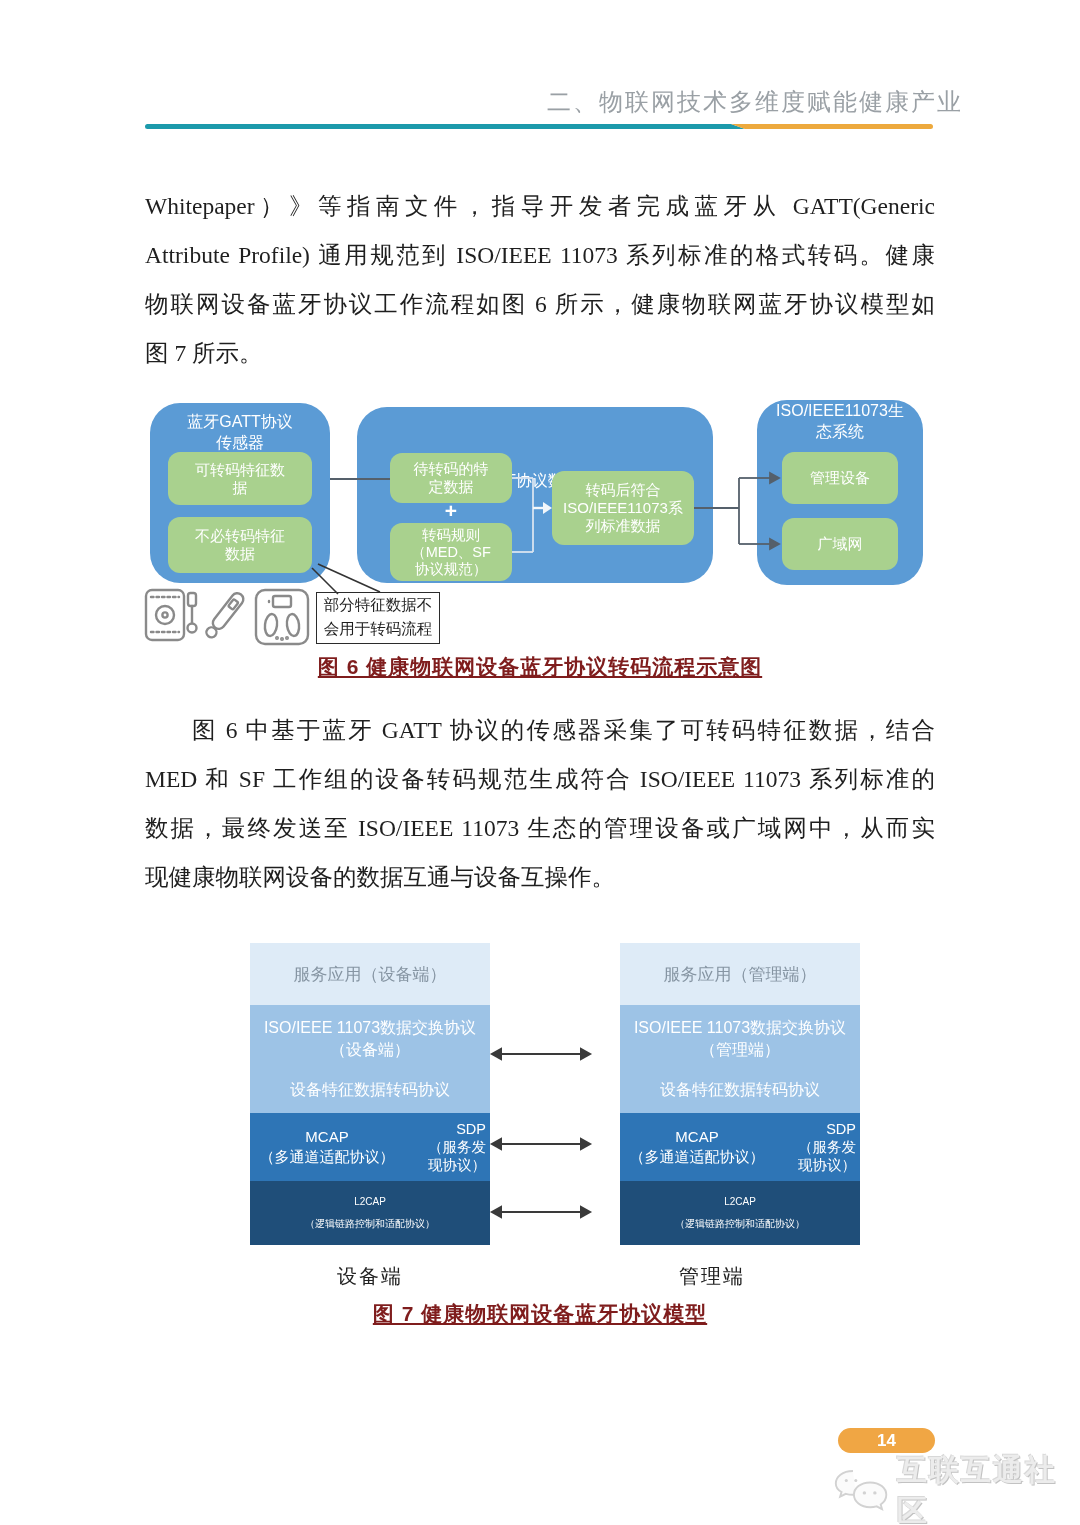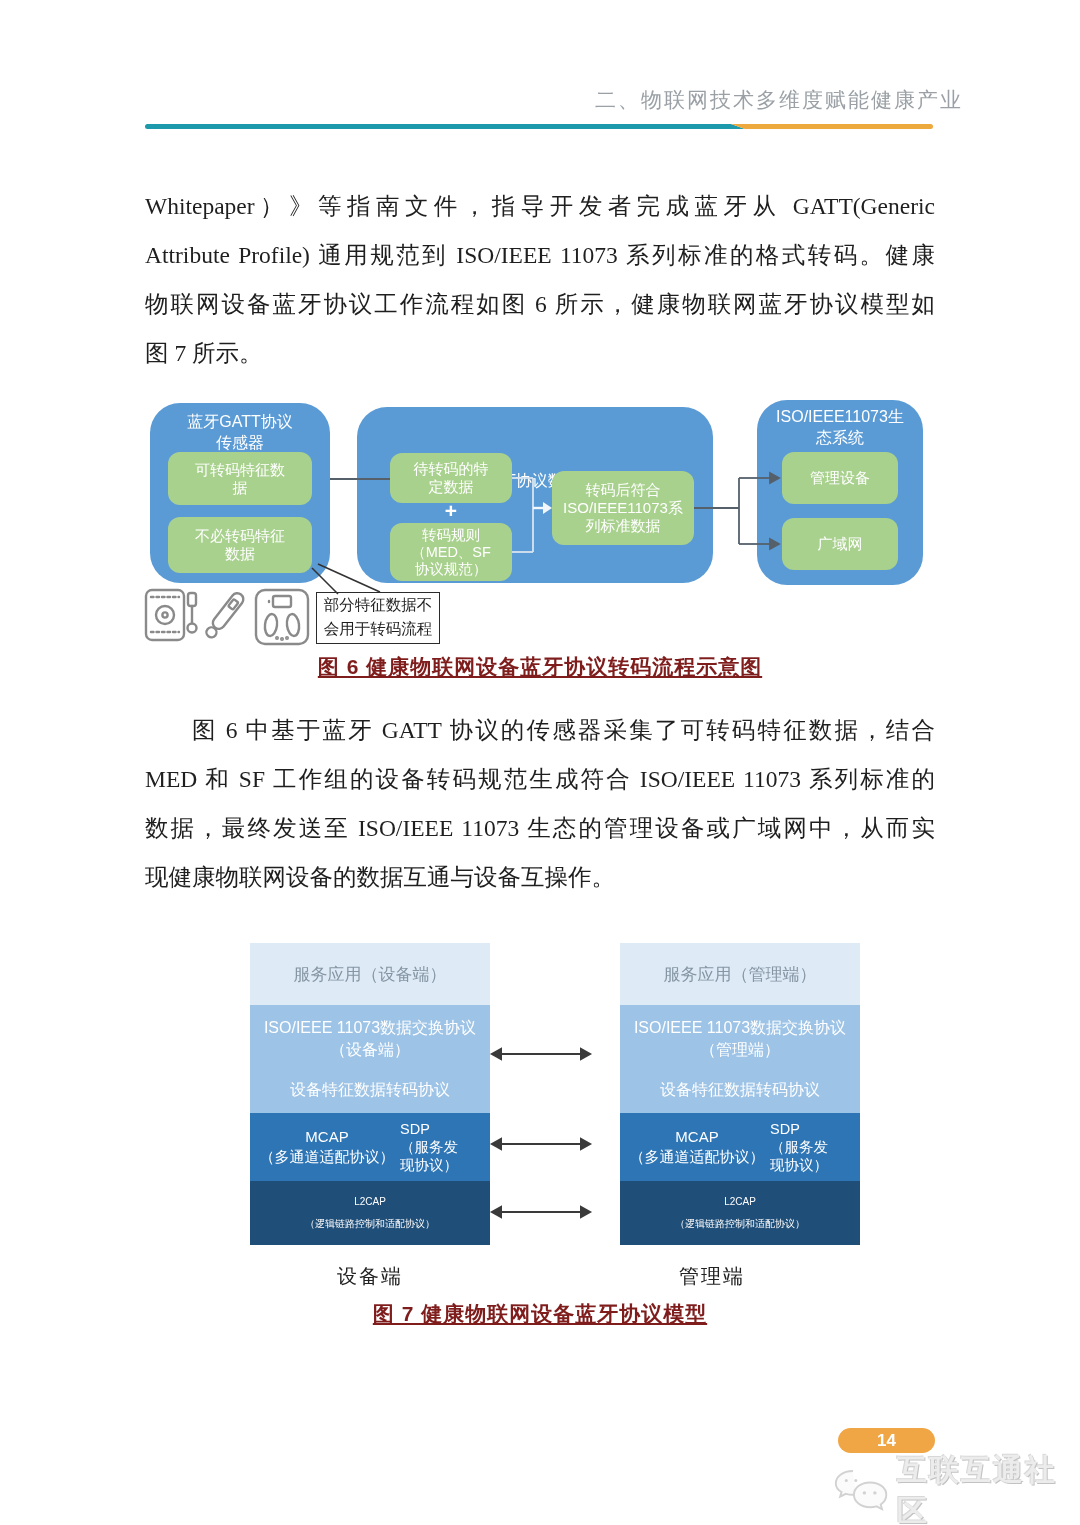--- a/index.html
+++ b/index.html
@@ -1,21 +1,21 @@
 <!DOCTYPE html>
 <html><head>
 <meta charset="utf-8">
 <style>
   * { margin:0; padding:0; box-sizing:border-box; }
   html,body { background:#ffffff; }
   .page { position:relative; width:1080px; height:1525px; background:#ffffff; overflow:hidden;
           font-family:"Liberation Serif","DejaVu Serif",serif; color:#1f1f1f; }
 
   
-  .header-title { position:absolute; top:86px; right:117px; font-size:21px; letter-spacing:2px;
+  .header-title { position:absolute; top:86px; right:117px; font-size:24px; letter-spacing:2px;
                   color:#9aa0a5; font-family:"Liberation Sans","DejaVu Sans",sans-serif; }
   .divider { position:absolute; top:124px; left:145px; width:788px; height:5px; }
   .divider-teal { position:absolute; left:0; top:0; width:600px; height:5px; background:#1C9AAB;
                   clip-path:polygon(0 0, calc(100% - 14px) 0, 100% 100%, 0 100%); border-radius:3px 0 0 3px; }
   .divider-orange { position:absolute; left:586px; top:0; width:202px; height:5px; background:#EDA93D;
                   clip-path:polygon(0 0, 100% 0, 100% 100%, 14px 100%); border-radius:0 3px 3px 0; }
 
   
   .para { position:absolute; left:145px; width:790px; font-size:23.5px; }
   .p1 { top:182px; }
@@ -54,21 +54,21 @@
   .layer2 { position:absolute; left:0; top:62px; width:100%; height:108px; background:#9DC3E6;
             color:#ffffff; display:flex; flex-direction:column; align-items:center;
             padding:12px 6px 13px; }
   .layer2 .t { font-size:16px; line-height:22px; text-align:center; white-space:pre-line; }
   .layer2 .spacer { flex:1; }
   .layer2 .s { font-size:16px; line-height:20px; text-align:center; }
   .layer3 { position:absolute; left:0; top:170px; width:100%; height:68px; background:#2E75B6; color:#ffffff; }
   .layer3 .mcap { position:absolute; left:4px; top:50%; transform:translateY(-50%); width:146px;
                   text-align:center; font-size:15px; line-height:20px; white-space:pre-line; }
   .layer3 .sdp  { position:absolute; right:4px; top:50%; transform:translateY(-50%); width:86px;
-                  text-align:left; font-size:14.5px; line-height:18px; white-space:pre-line; }
+                  text-align:right; font-size:14.5px; line-height:18px; white-space:pre-line; }
   .layer4 { position:absolute; left:0; top:238px; width:100%; height:64px; background:#1F4E79; color:#ffffff;
             display:flex; align-items:center; justify-content:center; text-align:center;
             font-size:10px; line-height:22px; white-space:pre-line; }
   .stack-label { position:absolute; top:320px; width:240px; text-align:center; font-size:20px;
                  color:#222222; letter-spacing:2px; }
   .stack-label.colL { left:250px; } .stack-label.colR { left:592px; }
 
   
   .page-pill { position:absolute; left:838px; top:1428px; width:97px; height:25px; border-radius:13px;
                background:#F0A644; color:#ffffff; text-align:center; line-height:25px; font-size:17px;
@@ -114,21 +114,21 @@
 定数据</div>
     <div class="plus" style="left:436px; top:104px; width:30px;">+</div>
     <div class="greenbox" style="left:390px; top:128px; width:122px; height:58px; font-size:14.5px; line-height:17px;">转码规则
 （MED、SF
 协议规范）</div>
     <div class="greenbox" style="left:552px; top:76px; width:142px; height:74px;">转码后符合
 ISO/IEEE11073系
 列标准数据</div>
 
     <div class="bluebox" style="left:757px; top:5px; width:166px; height:185px;">
-      <div class="btitle" style="padding-top:6px;">ISO/IEEE11073生
+      <div class="btitle" style="padding-top:0;">ISO/IEEE11073生
 态系统</div>
     </div>
     <div class="greenbox" style="left:782px; top:57px; width:116px; height:52px;">管理设备</div>
     <div class="greenbox" style="left:782px; top:123px; width:116px; height:52px;">广域网</div>
 
     <div class="callout">部分特征数据不
 会用于转码流程</div>
 
     <svg class="fig6-devices" style="position:absolute; left:143px; top:190px;" width="168" height="64" viewBox="0 0 168 64" fill="none" stroke="#8a8a8a" stroke-width="2.4" stroke-linecap="round" stroke-linejoin="round">
       <g>

